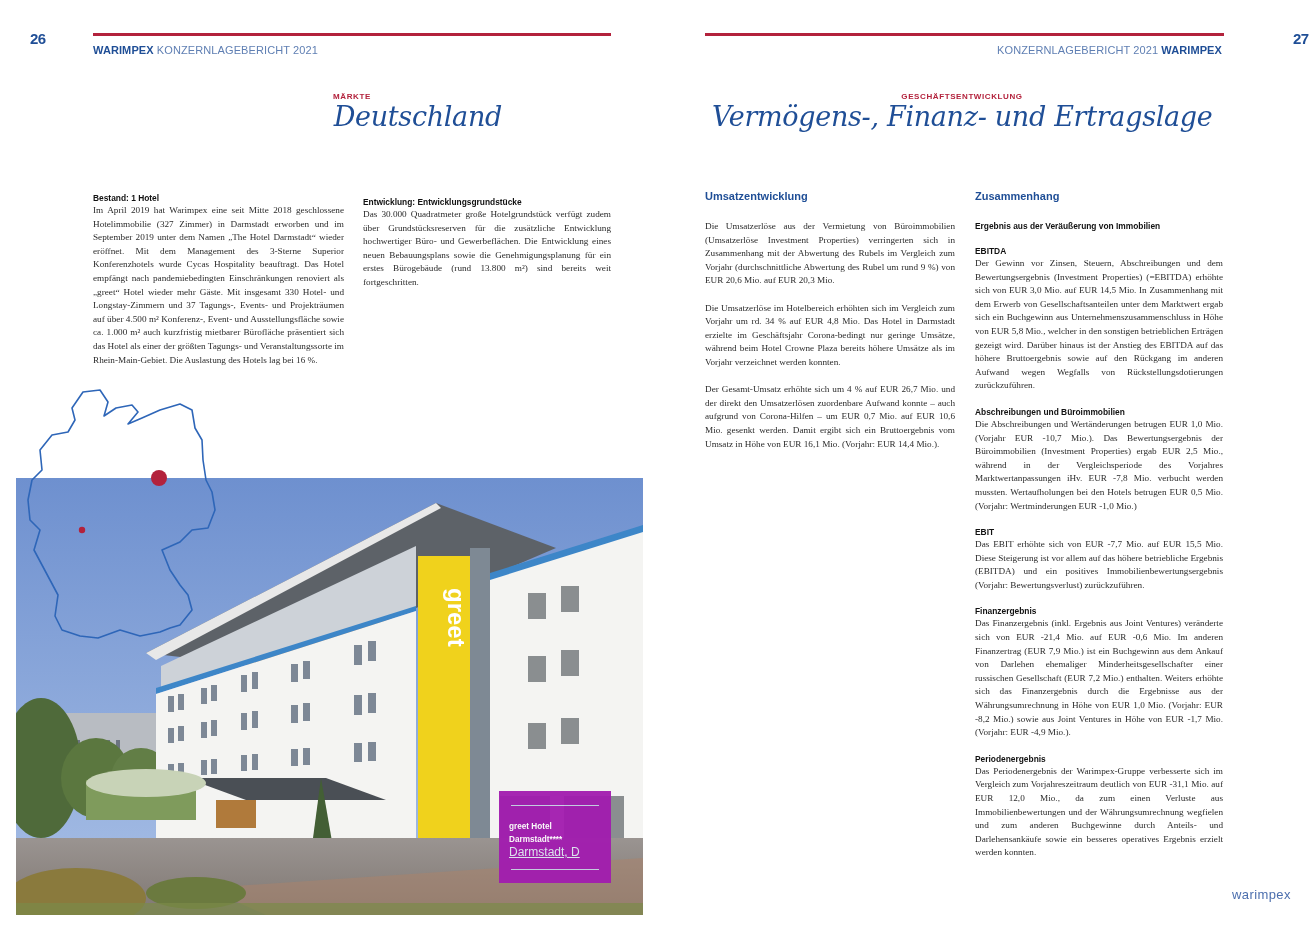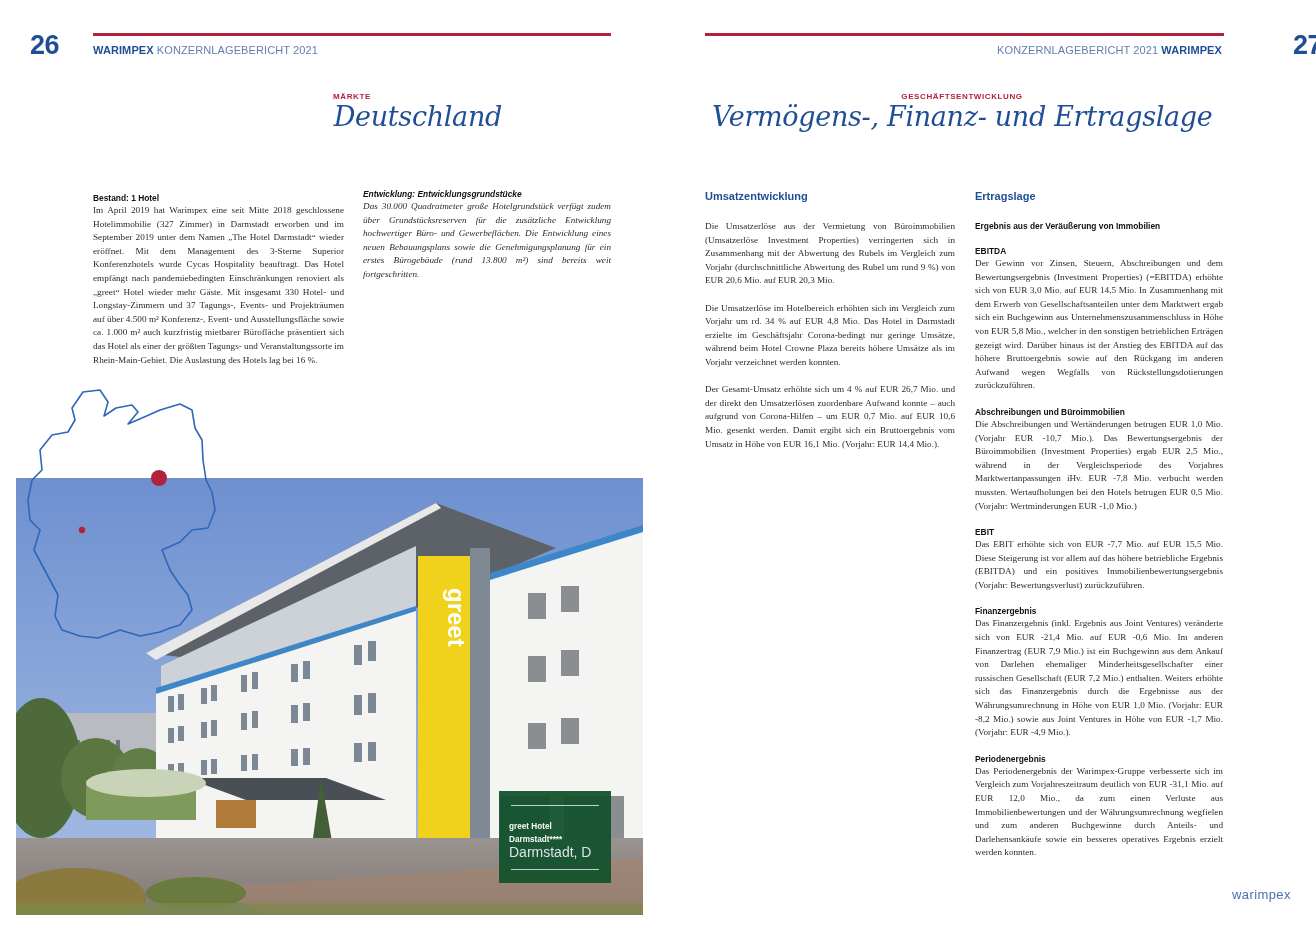--- a/index.html
+++ b/index.html
@@ -1,60 +1,60 @@
 <!DOCTYPE html>
 <html><head>
 <meta charset="utf-8">
 <style>
   * { margin: 0; padding: 0; box-sizing: border-box; }
   html, body { width: 1316px; height: 930px; background: #ffffff; overflow: hidden; }
   body { position: relative; font-family: "Liberation Serif", serif; color: #2a2a2a; }
 
   
-  .page-num { position: absolute; top: 30px; font-family: "Liberation Sans", sans-serif; font-weight: bold; font-size: 27px; color: #1f4e96; letter-spacing: -0.5px; }
+  .page-num { position: absolute; top: 30px; font-family: "Liberation Sans", sans-serif; font-weight: bold; font-size: 15px; color: #1f4e96; letter-spacing: -0.5px; }
   .rule { position: absolute; top: 33px; height: 3px; background: #b3223c; }
   .running { position: absolute; top: 44px; font-family: "Liberation Sans", sans-serif; font-size: 11px; color: #5f7fb3; letter-spacing: 0.1px; white-space: nowrap; }
   .running b { color: #1f4e96; font-weight: bold; }
 
   .kicker { position: absolute; font-family: "Liberation Sans", sans-serif; font-size: 8px; font-weight: bold; color: #b3223c; letter-spacing: 0.6px; text-align: center; }
   .title { position: absolute; font-family: "DejaVu Serif", "Liberation Serif", serif; font-style: italic; font-size: 27px; color: #1f4e96; text-align: right; white-space: nowrap; letter-spacing: -0.3px; }
 
   .col { position: absolute; font-size: 9.2px; line-height: 13.6px; text-align: justify; hyphens: auto; color: #2b2b2b; }
   .col h4 { font-family: "Liberation Sans", sans-serif; font-size: 8.4px; font-weight: bold; color: #111; line-height: 12px; }
   .col h3 { font-family: "Liberation Sans", sans-serif; font-size: 11px; font-weight: bold; color: #1f4e96; margin-bottom: 17px; line-height: 14px; }
   .col p { margin-bottom: 13.6px; }
   .col .blk { margin-bottom: 13px; }
 
   
   .photo { position: absolute; left: 16px; top: 478px; width: 627px; height: 437px; overflow: hidden; background: #7f9fd6; }
   .map { position: absolute; left: 20px; top: 380px; width: 200px; height: 270px; }
 
-  .caption-box { position: absolute; left: 499px; top: 791px; width: 112px; height: 92px; background: #14532d; opacity: 0.95; padding: 14px 10px 0 10px; font-family: "Liberation Sans", sans-serif; color: #fff; }
+  .caption-box { position: absolute; left: 499px; top: 791px; width: 112px; height: 92px; background: #a21caf; opacity: 0.95; padding: 14px 10px 0 10px; font-family: "Liberation Sans", sans-serif; color: #fff; }
   .caption-box .ln { height: 1px; background: #c6d0e3; width: 88px; margin: 0 auto; }
   .caption-box .t1 { font-weight: bold; font-size: 8.2px; line-height: 13px; margin-top: 14px; }
-  .caption-box .t2 { font-size: 14px; line-height: 13px; color: #dfe6f2; }
+  .caption-box .t2 { font-size: 12px; line-height: 13px; color: #dfe6f2; text-decoration: underline; }
   .caption-box .ln2 { margin-top: 10px; }
 
   .logo { position: absolute; left: 1232px; top: 887px; font-family: "Liberation Sans", sans-serif; font-size: 13px; color: #4c6fae; letter-spacing: 0.4px; }
 </style>
 </head>
 <body>
 
 <div class="page-num" style="left:30px;">26</div>
 <div class="rule" style="left:93px; width:518px;"></div>
 <div class="running" style="left:93px;"><b>WARIMPEX</b> <span>KONZERNLAGEBERICHT 2021</span></div>
 
 <div class="kicker" style="left:252px; width:200px; top:92px;">MÄRKTE</div>
 <div class="title" style="left:202px; width:300px; top:101px;">Deutschland</div>
 
 <div class="col" style="left:93px; top:192px; width:251px;">
   <h4>Bestand: 1 Hotel</h4>
   <p>Im April 2019 hat Warimpex eine seit Mitte 2018 geschlossene Hotelimmobilie (327 Zimmer) in Darmstadt erworben und im September 2019 unter dem Namen „The Hotel Darmstadt“ wieder eröffnet. Mit dem Management des 3-Sterne Superior Konferenzhotels wurde Cycas Hospitality beauftragt. Das Hotel empfängt nach pandemiebedingten Einschränkungen renoviert als „greet“ Hotel wieder mehr Gäste. Mit insgesamt 330 Hotel- und Longstay-Zimmern und 37 Tagungs-, Events- und Projekträumen auf über 4.500 m² Konferenz-, Event- und Ausstellungsfläche sowie ca. 1.000 m² auch kurzfristig mietbarer Bürofläche präsentiert sich das Hotel als einer der größten Tagungs- und Veranstaltungssorte im Rhein-Main-Gebiet. Die Auslastung des Hotels lag bei 16 %.</p>
 </div>
-<div class="col" style="left:363px; top:188px; width:248px;font-style:italic;">
+<div class="col" style="left:363px; top:196px; width:248px;">
   <h4>Entwicklung: Entwicklungsgrundstücke</h4>
   <p>Das 30.000 Quadratmeter große Hotelgrundstück verfügt zudem über Grundstücksreserven für die zusätzliche Entwicklung hochwertiger Büro- und Gewerbeflächen. Die Entwicklung eines neuen Bebauungsplans sowie die Genehmigungsplanung für ein erstes Bürogebäude (rund 13.800 m²) sind bereits weit fortgeschritten.</p>
 </div>
 
 <div class="photo">
   <svg width="627" height="437" viewBox="0 0 627 437" xmlns="http://www.w3.org/2000/svg">
     <defs>
       <linearGradient id="sky" x1="0" y1="0" x2="0" y2="1">
         <stop offset="0" stop-color="#6e90cf"></stop>
         <stop offset="1" stop-color="#a9c0e6"></stop>
@@ -178,21 +178,21 @@
 <div class="title" style="left:712px; width:500px; top:101px;">Vermögens-, Finanz- und Ertragslage</div>
 
 <div class="col" style="left:705px; top:189px; width:250px;">
   <h3>Umsatzentwicklung</h3>
   <p>Die Umsatzerlöse aus der Vermietung von Büroimmobilien (Umsatzerlöse Investment Properties) verringerten sich in Zusammenhang mit der Abwertung des Rubels im Vergleich zum Vorjahr (durchschnittliche Abwertung des Rubel um rund 9 %) von EUR 20,6 Mio. auf EUR 20,3 Mio.</p>
   <p>Die Umsatzerlöse im Hotelbereich erhöhten sich im Vergleich zum Vorjahr um rd. 34 % auf EUR 4,8 Mio. Das Hotel in Darmstadt erzielte im Geschäftsjahr Corona-bedingt nur geringe Umsätze, während beim Hotel Crowne Plaza bereits höhere Umsätze als im Vorjahr verzeichnet werden konnten.</p>
   <p>Der Gesamt-Umsatz erhöhte sich um 4 % auf EUR 26,7 Mio. und der direkt den Umsatzerlösen zuordenbare Aufwand konnte – auch aufgrund von Corona-Hilfen – um EUR 0,7 Mio. auf EUR 10,6 Mio. gesenkt werden. Damit ergibt sich ein Bruttoergebnis vom Umsatz in Höhe von EUR 16,1 Mio. (Vorjahr: EUR 14,4 Mio.).</p>
 </div>
 
 <div class="col" style="left:975px; top:189px; width:248px;">
-  <h3>Ertragslage</h3>
+  <h3>Zusammenhang</h3>
   <div class="blk">
     <h4>Ergebnis aus der Veräußerung von Immobilien</h4>
   </div>
   <div class="blk">
     <h4>EBITDA</h4>
     <div>Der Gewinn vor Zinsen, Steuern, Abschreibungen und dem Bewertungsergebnis (Investment Properties) (=EBITDA) erhöhte sich von EUR 3,0 Mio. auf EUR 14,5 Mio. In Zusammenhang mit dem Erwerb von Gesellschaftsanteilen unter dem Marktwert ergab sich ein Buchgewinn aus Unternehmenszusammenschluss in Höhe von EUR 5,8 Mio., welcher in den sonstigen betrieblichen Erträgen gezeigt wird. Darüber hinaus ist der Anstieg des EBITDA auf das höhere Bruttoergebnis sowie auf den Rückgang im anderen Aufwand wegen Wegfalls von Rückstellungsdotierungen zurückzuführen.</div>
   </div>
   <div class="blk">
     <h4>Abschreibungen und Büroimmobilien</h4>
     <div>Die Abschreibungen und Wertänderungen betrugen EUR 1,0 Mio. (Vorjahr EUR -10,7 Mio.). Das Bewertungsergebnis der Büroimmobilien (Investment Properties) ergab EUR 2,5 Mio., während in der Vergleichsperiode des Vorjahres Marktwertanpassungen iHv. EUR -7,8 Mio. verbucht werden mussten. Wertaufholungen bei den Hotels betrugen EUR 0,5 Mio. (Vorjahr: Wertminderungen EUR -1,0 Mio.)</div>

